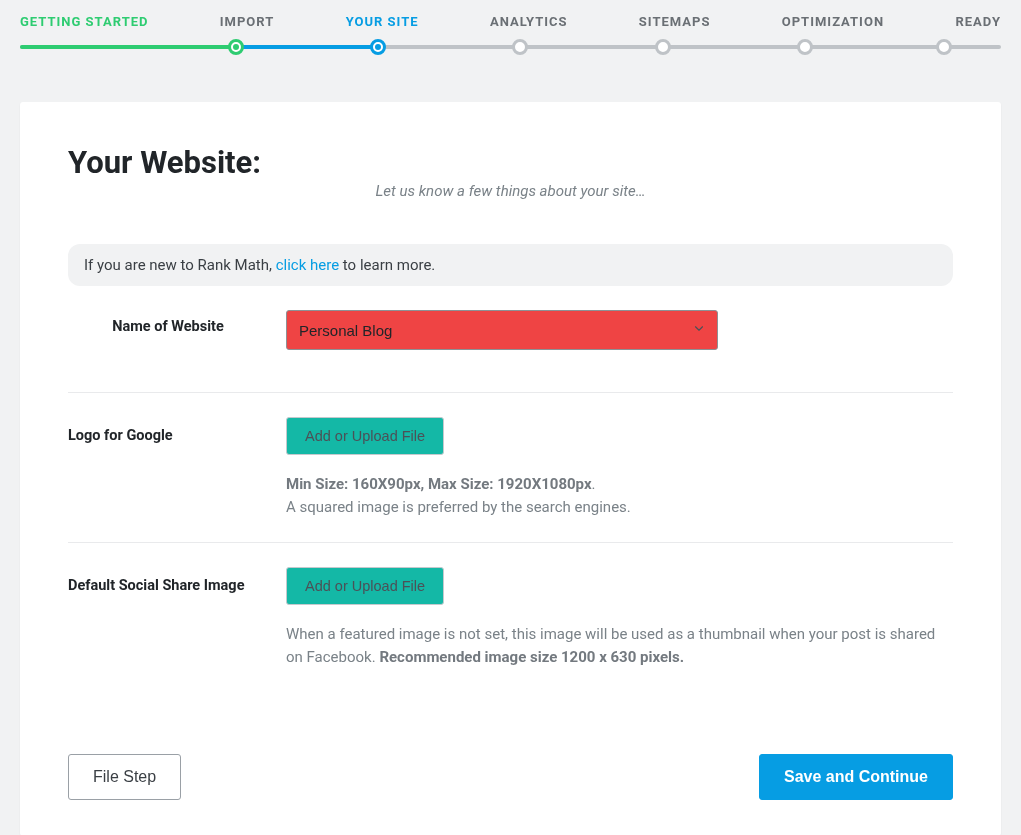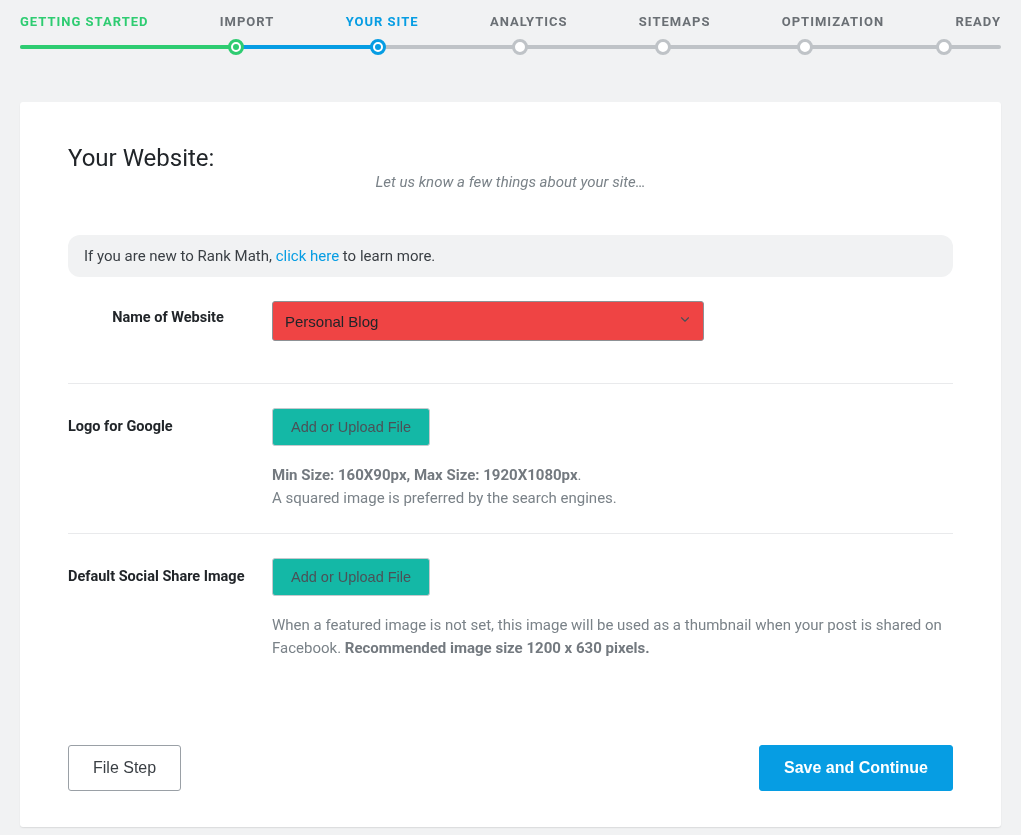--- a/index.html
+++ b/index.html
@@ -79,22 +79,22 @@
     .card {
       margin: 34px 20px 0 20px;
       background: #fff;
       border-radius: 3px;
       box-shadow: 0 1px 1px rgba(0,0,0,.04), 0 1px 2px rgba(0,0,0,.06);
       padding-bottom: 0;
     }
     .card-inner { padding: 42px 48px 0 48px; }
 
     h1.title {
-      font-size: 24px;
-      font-weight: 400;
+      font-size: 31px;
+      font-weight: 700;
       color: #212529;
     }
     .subtitle {
       text-align: center;
       color: #7a8288;
       font-size: 15px;
       margin-top: 1px;
       font-style: italic;
     }
 
@@ -104,21 +104,21 @@
       border-radius: 12px;
       padding: 12px 16px;
       color: #3a3f44;
       font-size: 15px;
     }
     .info-banner a { color: #069de3; text-decoration: none; }
 
     
     .form-row {
       display: flex;
-      gap: 4px;
+      gap: 18px;
       padding: 24px 0;
     }
     .form-row + .form-row { border-top: 1px solid #e9eaec; }
     .form-row:first-of-type { padding-top: 36px; }
     .label-col {
       width: 200px;
       font-weight: 700;
       color: #212529;
       font-size: 14.5px;
       padding-top: 8px;

